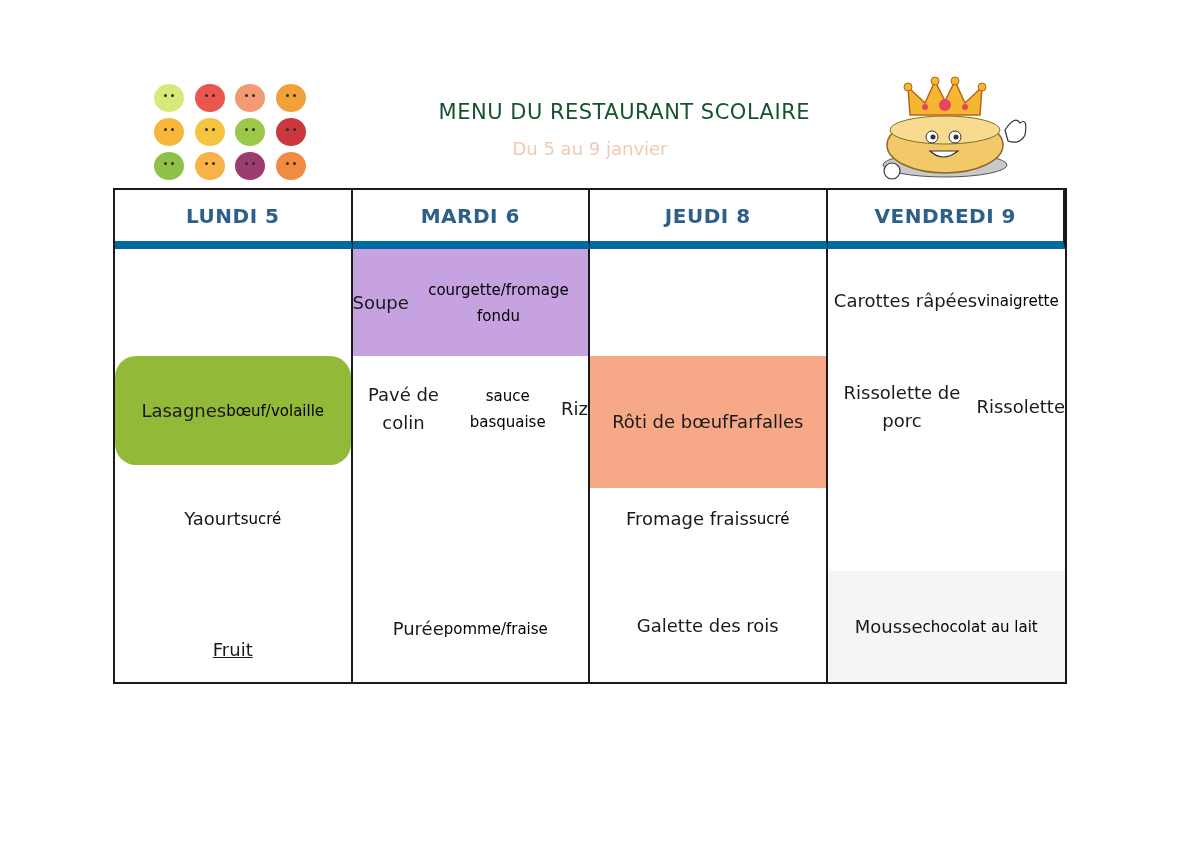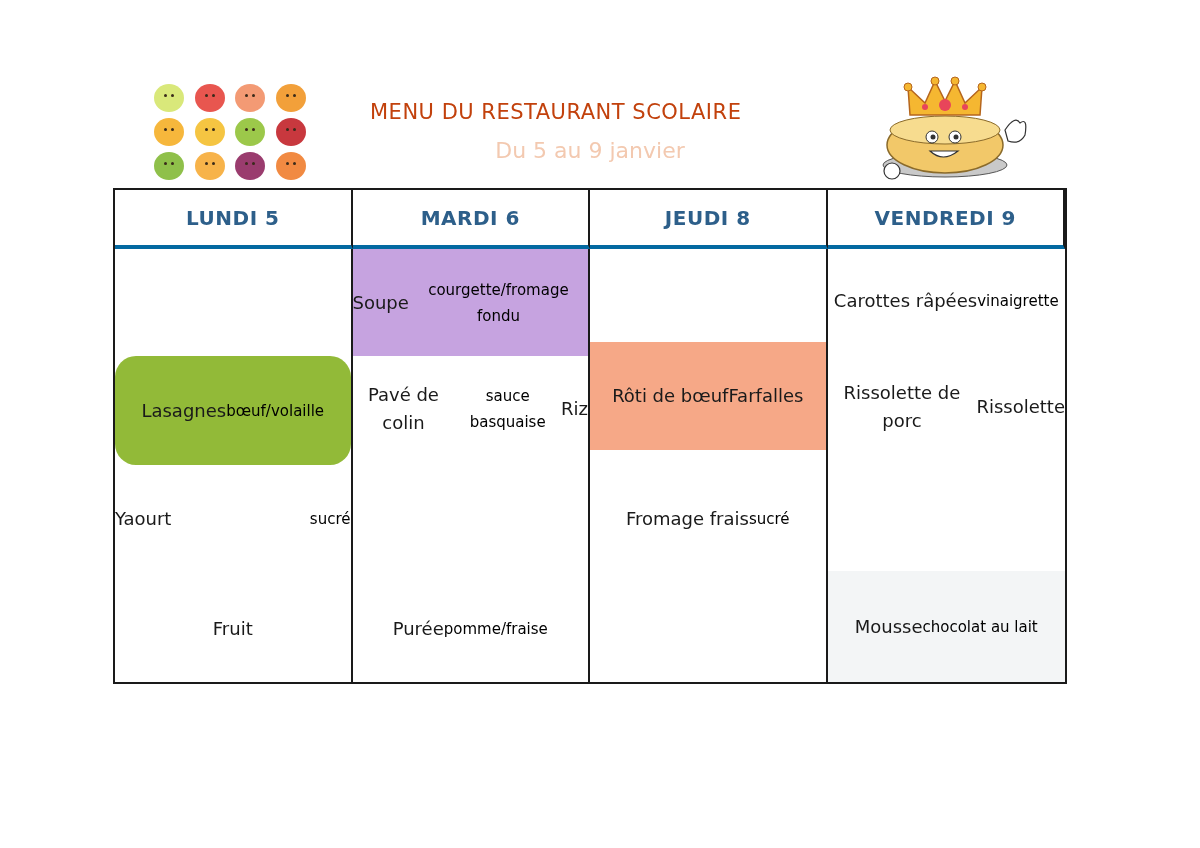--- a/index.html
+++ b/index.html
@@ -1,25 +1,25 @@
 <!DOCTYPE html>
 <html><head>
   <meta charset="utf-8">
   <style>
     * { box-sizing: border-box; margin: 0; padding: 0; }
     html, body { width: 1200px; height: 848px; background: #ffffff; overflow: hidden; }
     body { position: relative; font-family: "DejaVu Sans", sans-serif; color: #1a1a1a; }
 
     .title {
-      position: absolute; left: 370px; top: 100px; width: 440px; text-align: left;
-      font-size: 21px; letter-spacing: 0.5px; color: #c2410c;
+      position: absolute; left: 370px; top: 100px; width: 440px; text-align: right;
+      font-size: 21px; letter-spacing: 0.5px; color: #14532d;
     }
     .subtitle {
       position: absolute; left: 370px; top: 138px; width: 440px; text-align: center;
-      font-size: 22px; color: #f3c9b0;
+      font-size: 18px; color: #f3c9b0;
     }
 
     .fruits {
       position: absolute; left: 150px; top: 82px; width: 160px; height: 100px;
       display: grid; grid-template-columns: repeat(4, 1fr); grid-template-rows: repeat(3, 1fr);
       gap: 2px; align-items: center; justify-items: center;
     }
     .fruit { width: 30px; height: 28px; border-radius: 50%; position: relative; }
     .fruit::before, .fruit::after {
       content: ""; position: absolute; top: 10px; width: 3px; height: 3px; border-radius: 50%; background: #3a2a1a;
@@ -30,21 +30,21 @@
     .king { position: absolute; left: 870px; top: 75px; width: 165px; height: 110px; }
 
     .menu-table {
       position: absolute; left: 113px; top: 188px; width: 954px; height: 496px;
       border: 2px solid #1a1a1a;
       display: grid; grid-template-columns: repeat(4, 1fr);
       grid-template-rows: 59px 1fr;
     }
     .day-header {
       display: flex; align-items: center; justify-content: center;
-      border-right: 2px solid #1a1a1a; border-bottom: 4px solid #0369a1;
+      border-right: 2px solid #1a1a1a; border-bottom: 8px solid #0369a1;
       font-size: 20px; font-weight: bold; color: #2d5f8a; letter-spacing: 0.5px;
     }
     .day-header:last-child { border-right: none; }
     .day-col {
       position: relative; border-right: 2px solid #1a1a1a;
     }
     .day-col.last { border-right: none; }
 
     .dish {
       position: absolute; left: 0; right: 0; display: flex; 
@@ -104,25 +104,25 @@
   <div class="day-header">LUNDI 5</div>
   <div class="day-header">MARDI 6</div>
   <div class="day-header">JEUDI 8</div>
   <div class="day-header">VENDREDI 9</div>
 
   <div class="day-col">
     <div class="dish bg-green" style="top:107px;height:109px;border-radius:21px;">
       <span class="main">Lasagnes</span>
       <span class="detail">bœuf/volaille</span>
     </div>
-    <div class="dish" style="top:240px;height:60px;justify-content:space-between;">
+    <div class="dish" style="top:240px;height:60px;">
       <span class="main">Yaourt</span>
       <span class="detail">sucré</span>
     </div>
-    <div class="dish" style="top:365px;height:30px;">
+    <div class="dish" style="top:386px;height:30px;text-decoration:underline;">
       <span class="main">Fruit</span>
     </div>
   </div>
 
   <div class="day-col">
     <div class="dish bg-purple" style="top:0;height:107px;">
       <span class="main">Soupe</span>
       <span class="detail">courgette/fromage fondu</span>
     </div>
     <div class="dish" style="top:350px;height:60px;">
@@ -130,27 +130,30 @@
       <span class="detail">pomme/fraise</span>
     </div>
     <div class="dish" style="top:115px;height:90px;">
       <span class="main">Pavé de colin</span>
       <span class="detail">sauce basquaise</span>
       <span class="main">Riz</span>
     </div>
   </div>
 
   <div class="day-col">
-    <div class="dish bg-orange" style="top:93px;height:108px;">
+    <div class="dish bg-orange" style="top:107px;height:132px;">
       <span class="main">Rôti de bœuf</span>
       <span class="main">Farfalles</span>
     </div>
     <div class="dish" style="top:240px;height:60px;">
       <span class="main">Fromage frais</span>
       <span class="detail">sucré</span>
+    </div>
+    <div class="dish" style="top:362px;height:30px;">
+      <span class="main">Galette des rois</span>
     </div>
   </div>
 
   <div class="day-col last">
     <div class="dish" style="top:22px;height:60px;">
       <span class="main">Carottes râpées</span>
       <span class="detail">vinaigrette</span>
     </div>
     <div class="dish" style="top:128px;height:60px;">
       <span class="main">Rissolette de porc</span>

